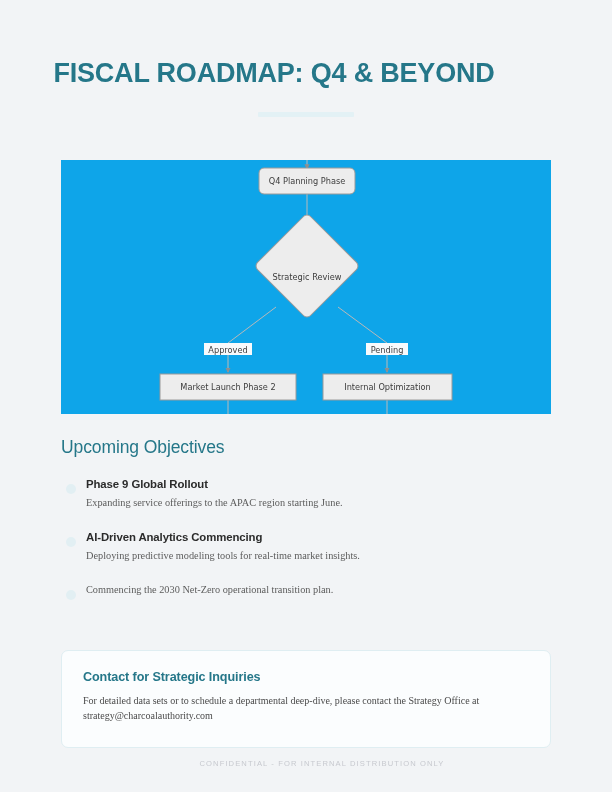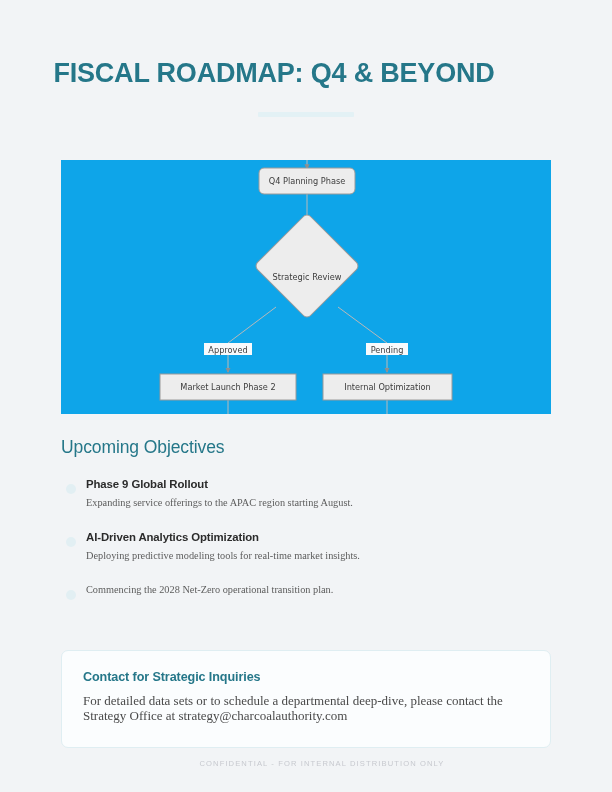--- a/index.html
+++ b/index.html
@@ -135,21 +135,21 @@
     padding: 19px 21px 12px 21px;
   }
   .contact-title {
     font-size: 12.6px;
     font-weight: bold;
     color: #257789;
     letter-spacing: -0.1px;
   }
   .contact-body {
     font-family: "Liberation Serif", serif;
-    font-size: 13px;
+    font-size: 10px;
     color: #4a4a4a;
     line-height: 14.5px;
     margin-top: 10px;
     width: 440px;
   }
 
   
   .footer {
     position: absolute;
     left: 16px;
@@ -231,30 +231,30 @@
       </g>
     </svg>
   </div>
 
   <div class="section-heading">Upcoming Objectives</div>
 
   <div class="obj-list">
     <div class="obj-item">
       <span class="obj-bullet"></span>
       <div class="obj-title">Phase 9 Global Rollout</div>
-      <div class="obj-desc">Expanding service offerings to the APAC region starting August.</div>
+      <div class="obj-desc">Expanding service offerings to the APAC region starting June.</div>
     </div>
     <div class="obj-item">
       <span class="obj-bullet"></span>
-      <div class="obj-title">AI-Driven Analytics Optimization</div>
+      <div class="obj-title">AI-Driven Analytics Commencing</div>
       <div class="obj-desc">Deploying predictive modeling tools for real-time market insights.</div>
     </div>
     <div class="obj-item">
       <span class="obj-bullet"></span>
-      <div class="obj-desc">Commencing the 2028 Net-Zero operational transition plan.</div>
+      <div class="obj-desc">Commencing the 2030 Net-Zero operational transition plan.</div>
     </div>
   </div>
 
   <div class="contact-box">
     <div class="contact-title">Contact for Strategic Inquiries</div>
     <div class="contact-body">For detailed data sets or to schedule a departmental deep-dive, please contact the Strategy Office at strategy@charcoalauthority.com</div>
   </div>
 
   <div class="footer">CONFIDENTIAL - FOR INTERNAL DISTRIBUTION ONLY</div>
 

